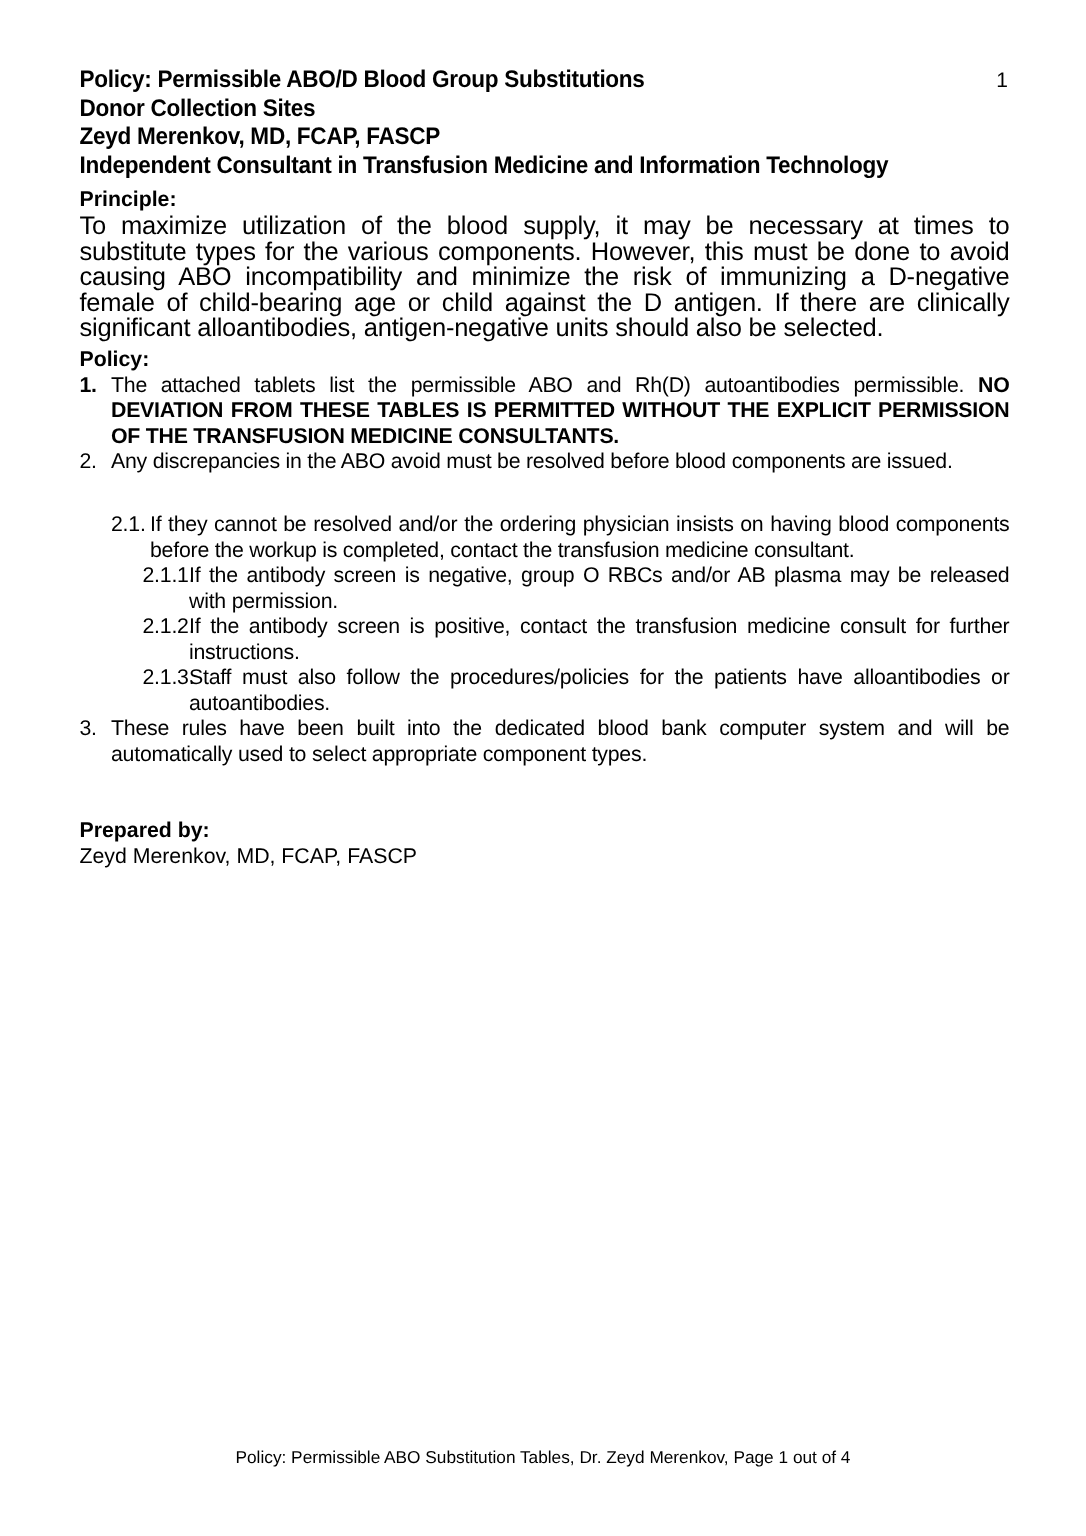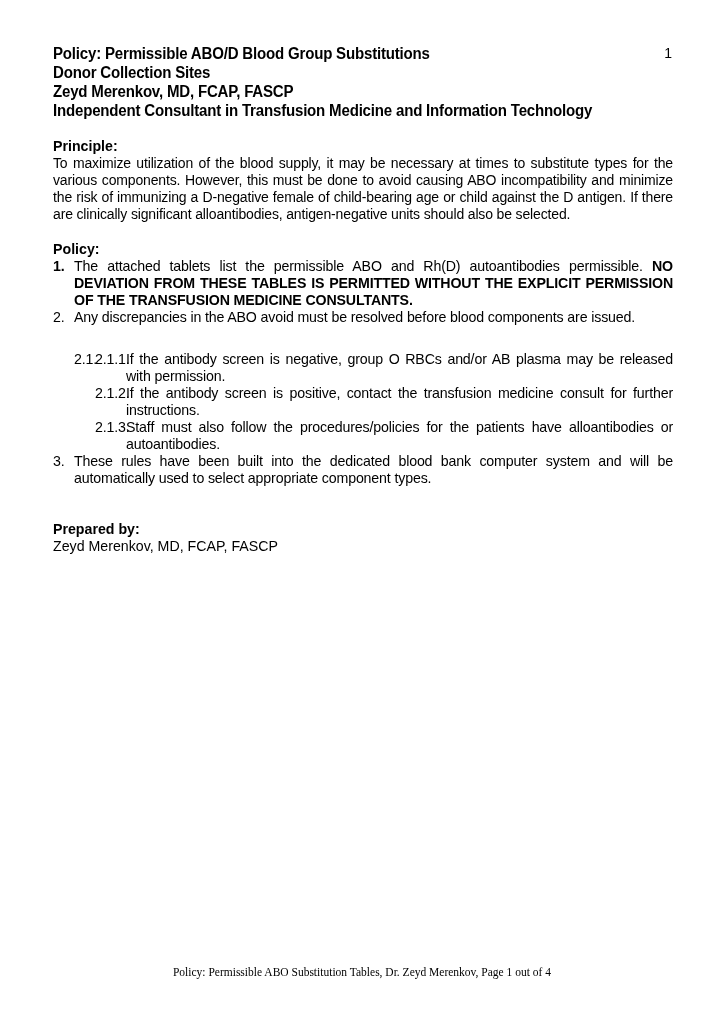--- a/index.html
+++ b/index.html
@@ -1,33 +1,33 @@
 <!DOCTYPE html>
 <html><head>
   <meta charset="utf-8">
   <style>
     html, body { margin: 0; padding: 0; background: #ffffff; }
     body { width: 724px; height: 1024px; position: relative; overflow: hidden; color: #000; }
     .page { position: absolute; left: 0; top: 0; width: 724px; height: 1024px; background: #fff; }
     .page-number { position: absolute; right: 52px; top: 45px; font-family: "Liberation Sans", sans-serif; font-size: 14px; }
     .content { position: absolute; left: 53px; top: 44px; width: 620px; font-family: "Liberation Sans", sans-serif; font-size: 14.2px; line-height: 17px; }
     .title-block .line { font-weight: bold; font-size: 16px; line-height: 19px; letter-spacing: -0.2px; transform: scaleX(0.94); transform-origin: left; white-space: nowrap; }
-    .section-head { font-weight: bold; margin-top: 18px; }
-    .para { text-align: justify; font-size: 14px; letter-spacing: -0.15px; }
+    .section-head { font-weight: bold; margin-top: 5px; }
+    .para { text-align: justify; font-size: 17px; letter-spacing: -0.15px; }
     .item { position: relative; text-align: justify; letter-spacing: -0.15px; }
     .item .num { position: absolute; left: 0; top: 0; }
     .item.l1 { padding-left: 21px; }
     .item.l2 { padding-left: 47px; margin-top: 25px; }
     .item.l2 .num { left: 21px; }
     .item.l3 { padding-left: 73px; }
     .item.l3 .num { left: 42px; }
     .bold { font-weight: bold; }
     .num.bold { font-weight: bold; }
     .prepared { margin-top: 34px; }
-    .footer { position: absolute; left: 0; width: 724px; top: 966px; text-align: center; font-family: Liberation Serif, serif; font-size: 11.5px; }
+    .footer { position: absolute; left: 0; width: 724px; top: 966px; text-align: center; font-family: Liberation Sans, sans-serif; font-size: 11.5px; }
   </style>
 </head>
 <body>
 
 <div class="page">
   <div class="page-number">1</div>
 
   <div class="content">
     <div class="title-block">
       <div class="line">Policy:  Permissible ABO/D Blood Group Substitutions</div>
@@ -49,20 +49,21 @@
         <span>The attached tablets list the permissible ABO and Rh(D) autoantibodies permissible.  </span><span class="bold">NO DEVIATION FROM THESE TABLES IS PERMITTED WITHOUT THE EXPLICIT PERMISSION OF THE TRANSFUSION MEDICINE CONSULTANTS.</span>
       </div>
 
       <div class="item l1">
         <span class="num">2.</span>
         <span>Any discrepancies in the ABO avoid must be resolved before blood components are issued.</span>
       </div>
 
       <div class="item l2">
         <span class="num">2.1.</span>
+        <span>If they cannot be resolved and/or the ordering physician insists on having blood components before the workup is completed, contact the transfusion medicine consultant.</span>
       </div>
 
       <div class="item l3">
         <span class="num">2.1.1.</span>
         <span>If the antibody screen is negative, group O RBCs and/or AB plasma may be released with permission.</span>
       </div>
 
       <div class="item l3">
         <span class="num">2.1.2.</span>
         <span>If the antibody screen is positive, contact the transfusion medicine consult for further instructions.</span>

